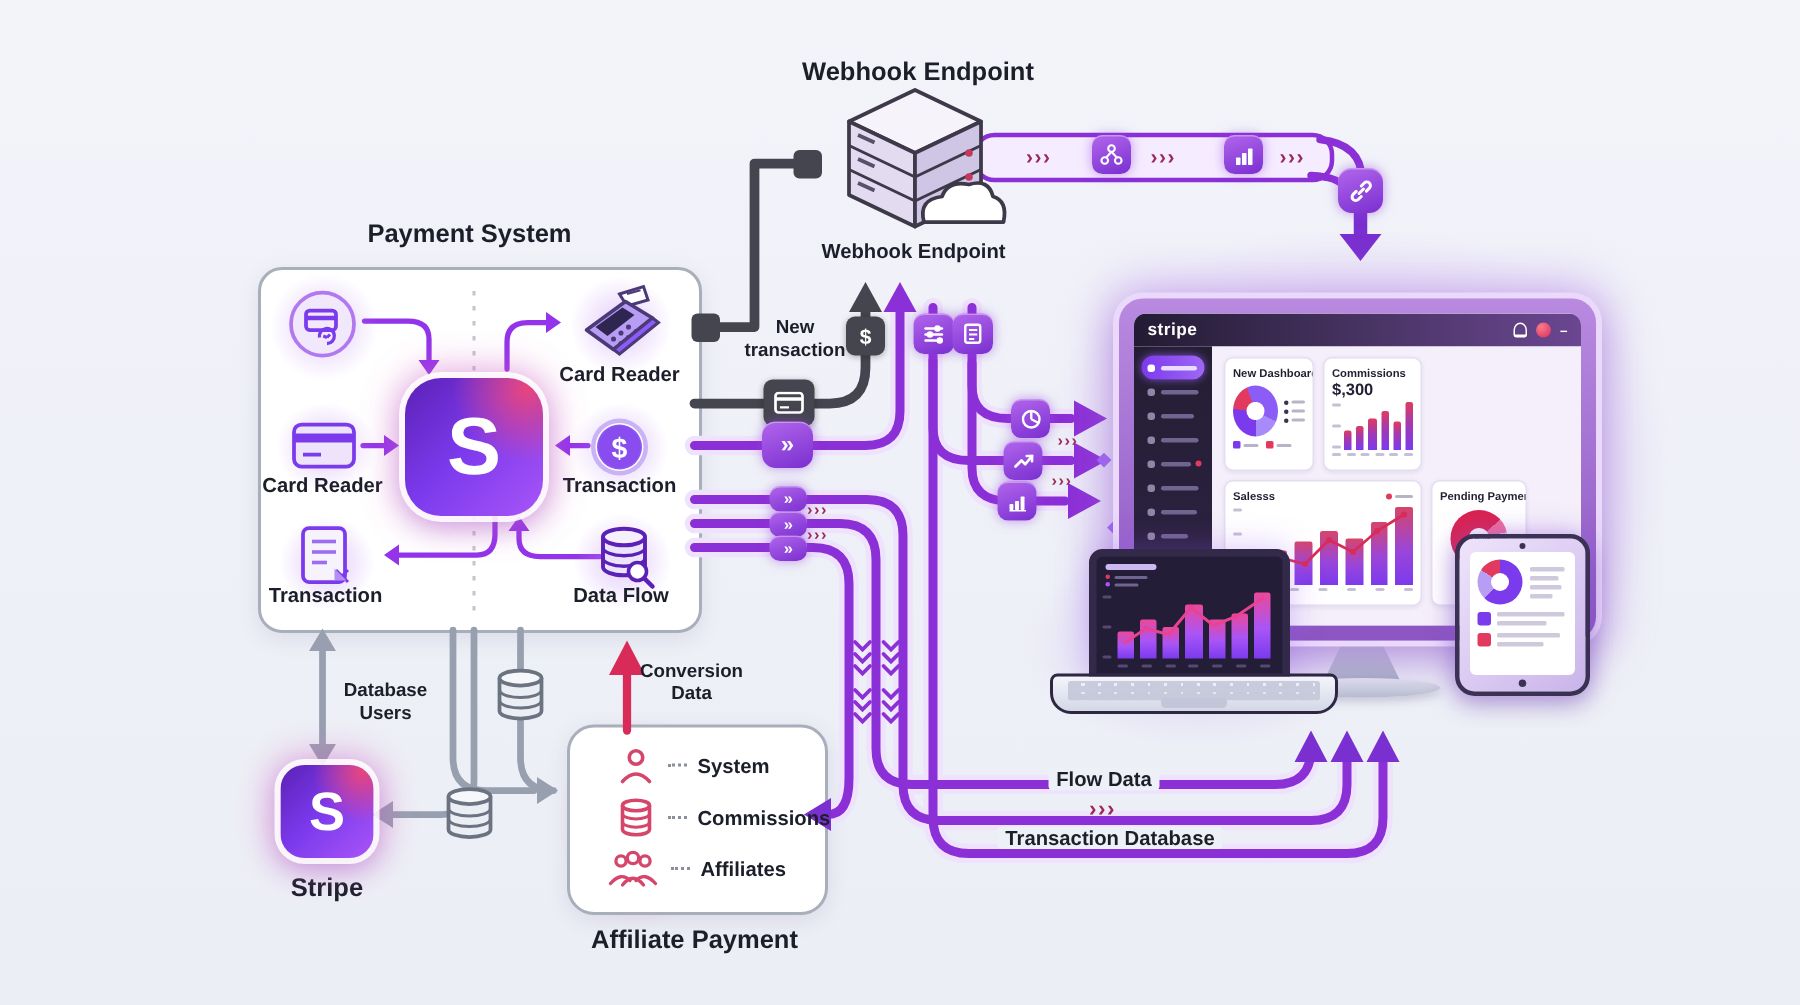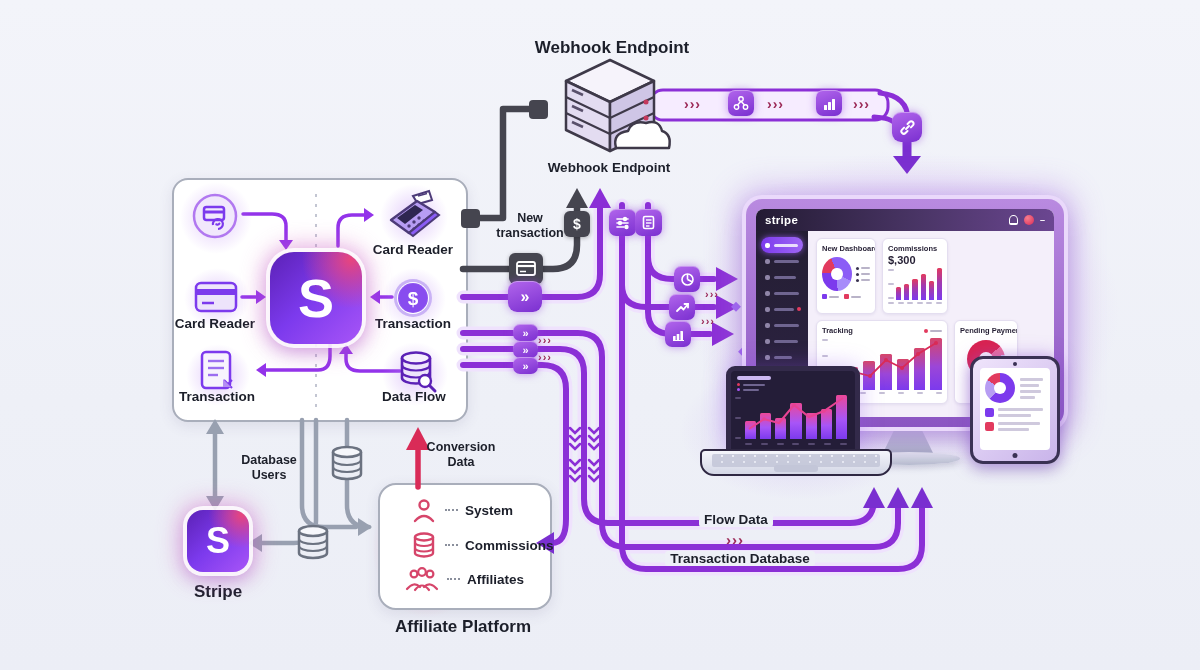--- a/index.html
+++ b/index.html
@@ -257,34 +257,35 @@
       <circle cx="646" cy="134" r="2.5" fill="#c4385c"></circle>
     </g>
     <g>
       <path d="M616,148 Q612,133 628,131 Q632,120 646,123 Q659,119 662,131 Q672,134 669,148 Z" fill="#fff" stroke="#3e3949" stroke-width="2.5" stroke-linejoin="round"></path>
     </g>
 
     <rect x="733" y="303" width="7" height="7" fill="#9f67f5" transform="rotate(45 736 306)"></rect>
     <rect x="740" y="348" width="7" height="7" fill="#9f67f5" transform="rotate(45 743 351)"></rect>
   </svg>
 
+  <div class="lbl t17" style="left:223px;top:146px;width:180px;">Payment System</div>
   <div class="lbl t17" style="left:532px;top:38px;width:160px;">Webhook Endpoint</div>
   <div class="lbl t14" style="left:529px;top:160px;width:160px;">Webhook Endpoint</div>
   <div class="lbl t17" style="left:168px;top:582px;width:100px;">Stripe</div>
-  <div class="lbl t17" style="left:383px;top:617px;width:160px;">Affiliate Platform</div>
+  <div class="lbl t17" style="left:383px;top:617px;width:160px;">Affiliate Payment</div>
 
   <div class="lbl t13" style="left:487px;top:211px;width:86px;">
     <span>New</span><br>
     <span>transaction</span>
   </div>
   <div class="lbl t13" style="left:425px;top:440px;width:72px;">
     <span>Conversion</span><br>
     <span>Data</span>
   </div>
-  <div class="lbl t13" style="left:234px;top:453px;width:70px;">
+  <div class="lbl t13" style="left:222px;top:453px;width:70px;">
     <span>Database</span><br>
     <span>Users</span>
   </div>
   <div class="lbl t14" style="left:680px;top:512px;width:112px;"><span class="bg-chip">Flow Data</span></div>
   <div class="chev" style="left:726px;top:531px;font-size:15px;">›››</div>
   <div class="lbl t14" style="left:660px;top:551px;width:160px;"><span class="bg-chip">Transaction Database</span></div>
 
   <div class="chev" style="left:684px;top:96px;font-size:14px;">›››</div>
   <div class="chev" style="left:767px;top:96px;font-size:14px;">›››</div>
   <div class="chev" style="left:853px;top:96px;font-size:14px;">›››</div>
@@ -608,21 +609,21 @@
                 <i></i>
                 <i></i>
                 <i></i>
                 <i></i>
                 <i></i>
                 <i></i>
               </div>
           </div>
           <div class="card" style="grid-column:1 / span 2;">
             <div style="display:flex;justify-content:space-between;align-items:center;">
-              <div class="ctitle">Tracking</div>
+              <div class="ctitle">Salesss</div>
               <span style="display:flex;align-items:center;gap:2px;">
                   <i style="width:4px;height:4px;border-radius:50%;background:#e23a5e;display:inline-block;"></i>
                   <b style="width:12px;height:2px;background:#b9b3c8;display:inline-block;border-radius:1px;"></b>
                 </span>
             </div>
             <div style="display:flex;height:52px;margin-top:3px;position:relative;">
               <div class="yax">
                   <i></i>
                   <i></i>
                   <i></i>

